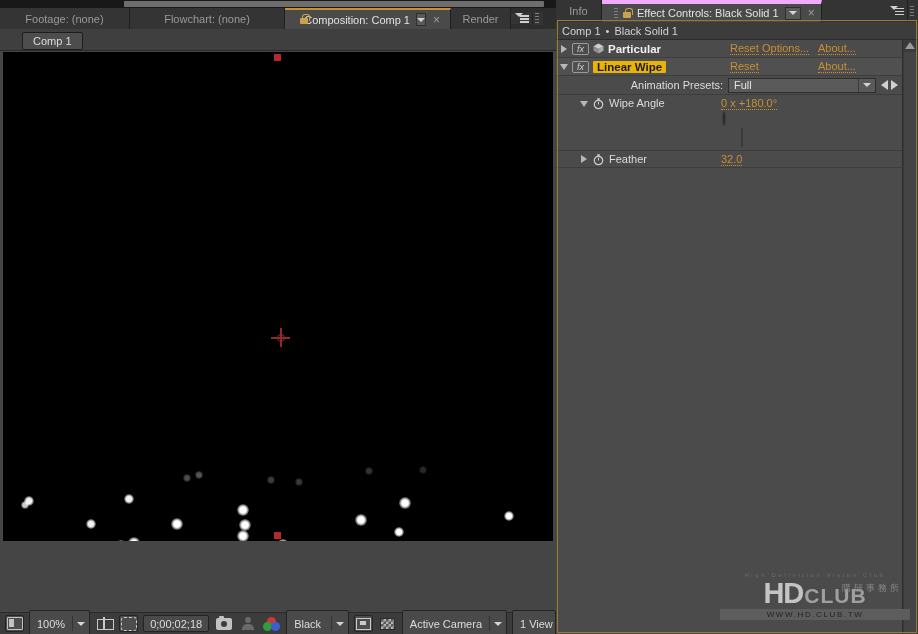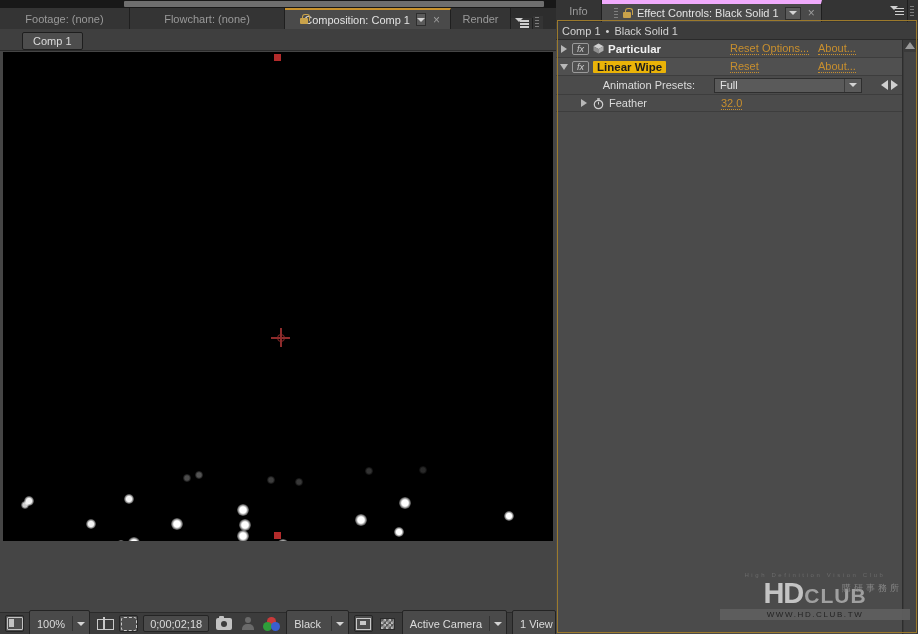--- a/index.html
+++ b/index.html
@@ -25,21 +25,21 @@
   
   .left-panel {
     position: absolute; left: 0; top: 8px; width: 556px; height: 626px;
     background: #3a3a3a;
   }
 
   
   .tabbar {
     position: absolute; left: 0; top: 0; width: 556px; height: 21px;
     background: #2d2d2d;
-    display: flex; align-items: flex-end;
+    display: flex; align-items: center;
   }
   .tab {
     position: relative;
     display: flex; align-items: center; justify-content: center;
     font-size: 11px; color: #9a9a9a;
     background: #343434;
     border-right: 1px solid #1f1f1f;
     padding: 0 10px;
     height: 21px;
   }
@@ -305,21 +305,21 @@
   }
   .prm-label { color:#dcdcdc; font-size:11px; }
   .prm-val {
     position:absolute; left:165px; top:2px;
     font-size:11px; color:#c88f2e; border-bottom:1px dotted #c88f2e; line-height:12px;
   }
 
   .presets-row {
     position:relative;height:19px;border-bottom:1px solid #3d3d3d;
     display:flex;align-items:center;justify-content:flex-end;
-    padding-right:4px; gap:19px;
+    padding-right:4px; gap:5px;
   }
   .presets-label{ font-size:11px;color:#dcdcdc; }
   .presets-dd {
     width:148px;height:15px;background:#5a5a5a;border:1px solid #2e2e2e;
     display:flex;align-items:center;justify-content:space-between;
     font-size:11px;color:#e4e4e4;padding-left:5px;
   }
   .presets-dd .dd{
     width:17px;height:13px;border-left:1px solid #3b3b3b;
     display:flex;align-items:center;justify-content:center;
@@ -599,20 +599,38 @@
               <i class="tri-down"></i>
             </span>
         </span>
         <span class="nav-arrows">
           <i class="arr-left"></i>
           <i class="arr-right"></i>
         </span>
       </div>
 
 
+      <div class="prm-row tall">
+        <span class="indent"></span>
+        <span class="tw" style="height:17px;">
+            <i class="arr-d"></i>
+          </span>
+        <span class="stopwatch" style="margin-top:2px;">
+          <svg width="13" height="13" viewBox="0 0 13 13">
+              <circle cx="6.5" cy="7.5" r="4.2" fill="none" stroke="#cfcfcf" stroke-width="1.2"></circle>
+              <rect x="5.2" y="1.2" width="2.6" height="1.6" fill="#cfcfcf"></rect>
+              <line x1="6.5" y1="7.5" x2="6.5" y2="4.8" stroke="#cfcfcf" stroke-width="1"></line>
+            </svg>
+        </span>
+        <span class="prm-label" style="margin-top:2px;">Wipe Angle</span>
+        <span class="prm-val">0 x +180.0°</span>
+        <span class="dial-wrap">
+          <span class="dial"></span>
+        </span>
+      </div>
 
       <div class="prm-row">
         <span class="indent"></span>
         <span class="tw">
             <i class="arr-r"></i>
           </span>
         <span class="stopwatch">
           <svg width="13" height="13" viewBox="0 0 13 13">
               <circle cx="6.5" cy="7.5" r="4.2" fill="none" stroke="#cfcfcf" stroke-width="1.2"></circle>
               <rect x="5.2" y="1.2" width="2.6" height="1.6" fill="#cfcfcf"></rect>

